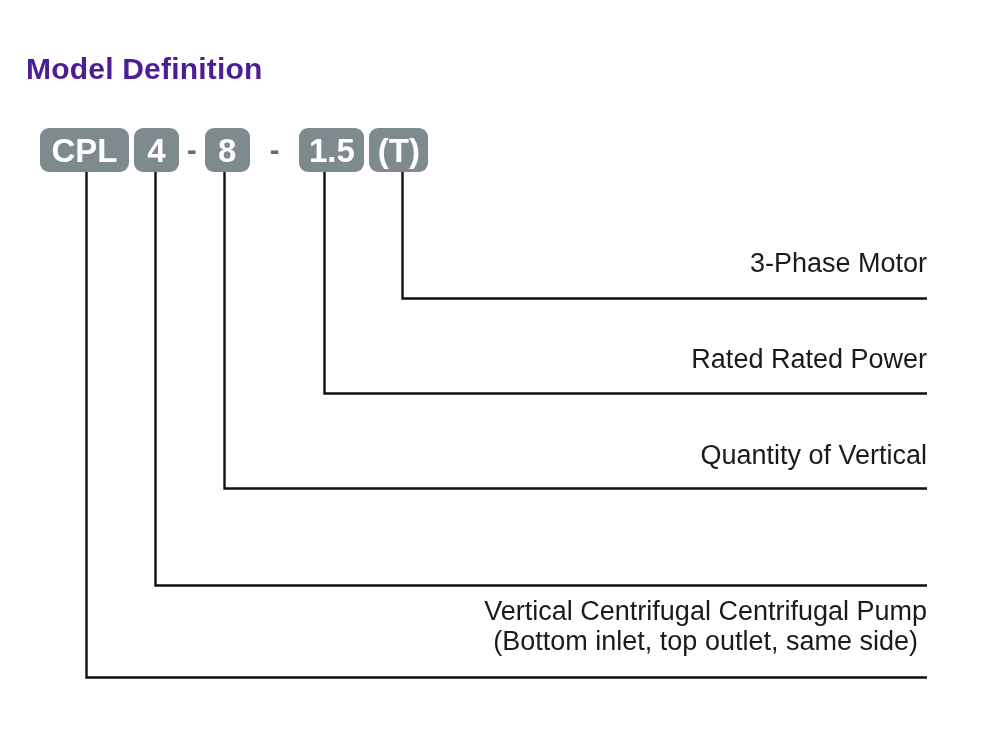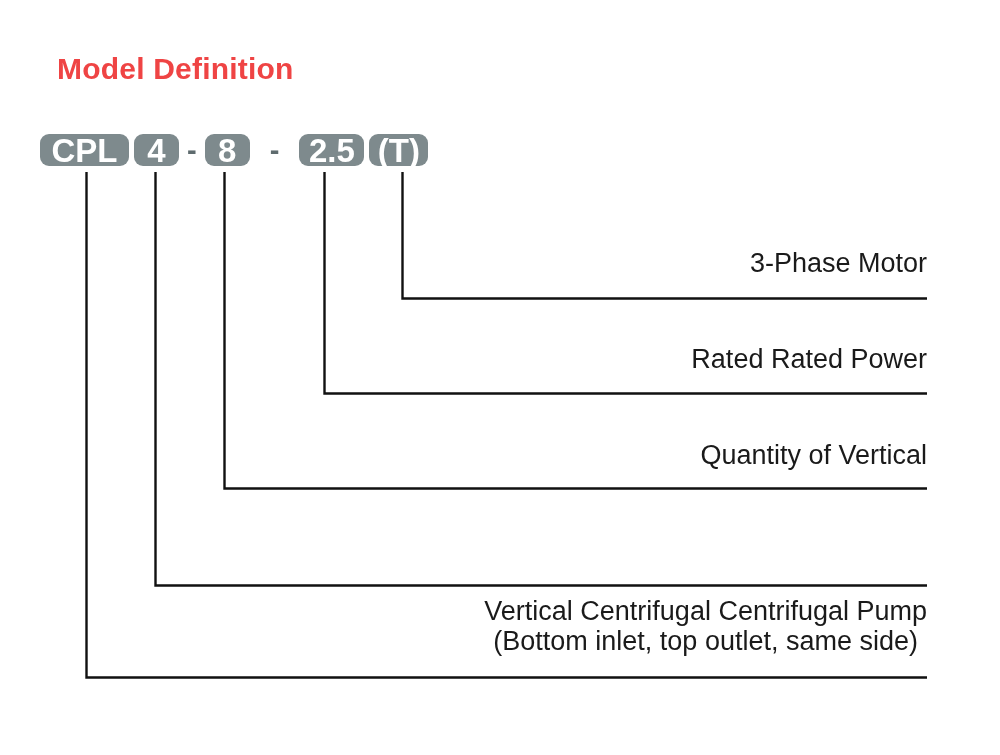--- a/index.html
+++ b/index.html
@@ -16,43 +16,43 @@
   }
 
   #diagram-root {
     position: absolute;
     inset: 0;
   }
 
   
   .page-title {
     position: absolute;
-    left: 57px;
+    left: 26px;
     top: 52px;
     font-size: 30px;
     font-weight: bold;
-    color: #ef4444;
+    color: #4c1d95;
     letter-spacing: 0.2px;
     white-space: nowrap;
   }
 
   
   .code-row {
     position: absolute;
     left: 40px;
     top: 128px;
     height: 44px;
     display: flex;
     align-items: center;
   }
   .code-badge {
     background: #7e8a8d;
     color: #ffffff;
     border-radius: 9px;
-    height: 32px;
+    height: 44px;
     display: flex;
     align-items: center;
     justify-content: center;
     font-size: 33px;
     font-weight: bold;
     line-height: 1;
     padding: 0 7px;
     box-sizing: border-box;
   }
   .code-badge.w-cpl { min-width: 89px; }
@@ -111,21 +111,21 @@
 
   <div class="page-title">Model Definition</div>
 
   <div class="code-row">
     <div class="code-badge w-cpl">CPL</div>
     <div class="code-gap-small" style="width:5px"></div>
     <div class="code-badge w-num">4</div>
     <div class="code-dash">-</div>
     <div class="code-badge w-num">8</div>
     <div class="code-dash" style="padding:0 20px">-</div>
-    <div class="code-badge w-pwr">2.5</div>
+    <div class="code-badge w-pwr">1.5</div>
     <div class="code-gap-small" style="width:5px"></div>
     <div class="code-badge w-opt">(T)</div>
   </div>
 
   <svg id="connectors" viewBox="0 0 1000 755">
 
     <path d="M402.5 172 L402.5 298.5 L927 298.5" fill="none" stroke="#111111" stroke-width="2.4"></path>
 
     <path d="M324.5 172 L324.5 393.5 L927 393.5" fill="none" stroke="#111111" stroke-width="2.4"></path>
 

